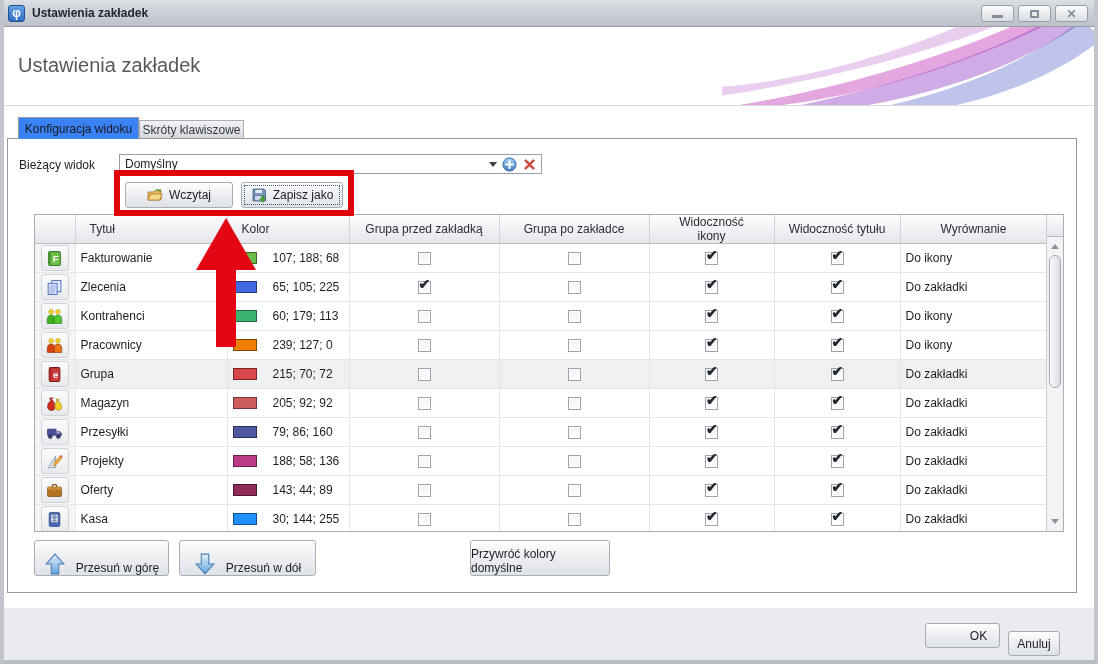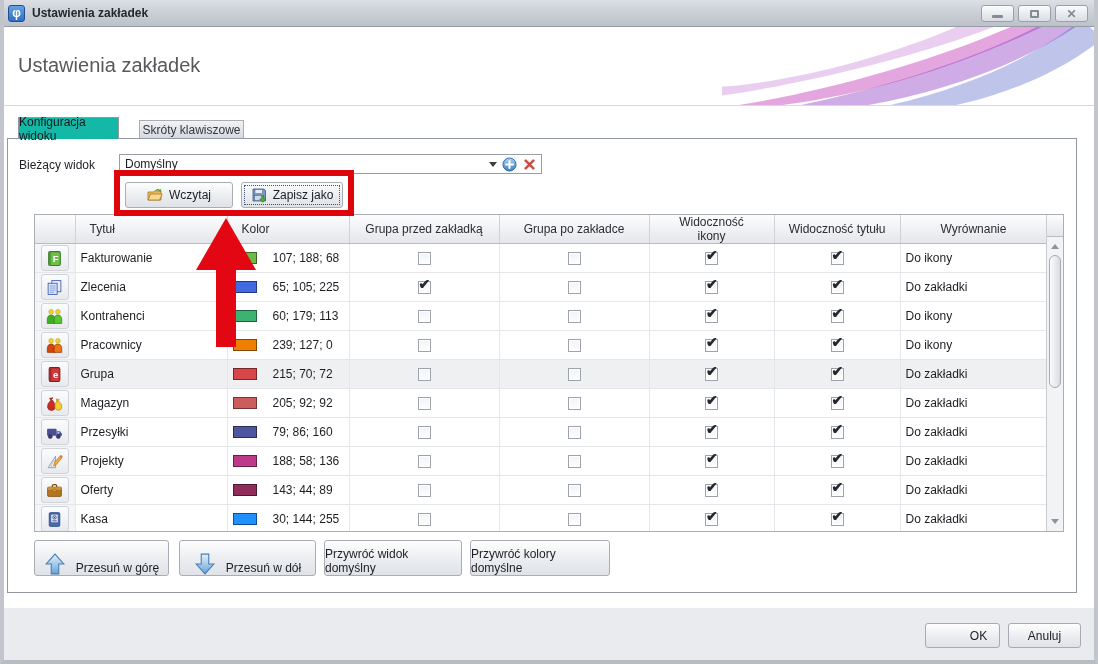--- a/index.html
+++ b/index.html
@@ -16,21 +16,21 @@
   .glyph-max { width:9px; height:8px; border:2px solid #858b94; border-radius:1px; }
   .glyph-close { color:#858b94; font-weight:bold; font-size:12px; line-height:1; }
 
   
   .header { position:absolute; left:-4px; top:27px; width:1098px; height:79px; background:#fff; border-bottom:1px solid #d9dadd; overflow:hidden; }
   .header h1 { position:absolute; left:18px; top:27px; font-size:20px; font-weight:normal; color:#58595c; }
   .swoosh { position:absolute; right:4px; top:0; width:372px; height:78px; }
 
   
   .tab { position:absolute; display:flex; align-items:center; justify-content:center; }
-  .tab.active { left:14px; top:117px; width:101px; height:22px; background:#14b8a6; border:1px solid #9298a1; border-bottom:none; z-index:3; color:#16181c; }
+  .tab.active { left:14px; top:117px; width:121px; height:22px; background:#3b82f6; border:1px solid #9298a1; border-bottom:none; z-index:3; color:#16181c; }
   .tab.inactive { left:135px; top:120px; width:105px; height:18px; background:linear-gradient(#f2f3f6,#d5d8dd); border:1px solid #a9adb4; border-bottom:none; color:#33373d; }
 
   
   .panel { position:absolute; left:3px; top:138px; width:1070px; height:455px; background:#fff; border:1px solid #9298a1; z-index:2; }
   .fieldlabel { position:absolute; left:11px; top:19px; }
   .combo { position:absolute; left:111px; top:15px; width:423px; height:20px; background:#fff; border:1px solid #989da6; display:flex; align-items:center; padding:0 4px 0 5px; gap:5px; }
   .combo .val { flex:1; }
   .caret { width:0; height:0; border-left:4px solid transparent; border-right:4px solid transparent; border-top:5px solid #3a3f46; }
   .mini-ic { width:15px; height:15px; display:block; }
 
@@ -64,21 +64,21 @@
   .sb-thumb { position:absolute; left:2px; top:40px; width:12px; height:133px; border:1px solid #a6aab2; border-radius:7px; background:linear-gradient(90deg,#fcfcfd,#d8dbe0); }
 
   
   .action { position:absolute; top:401px; height:36px; border:1px solid #a9adb5; border-radius:3px; background:linear-gradient(#fefefe,#eceef1 50%,#dfe2e7); display:flex; align-items:flex-end; justify-content:center; gap:10px; }
   .action .ic { width:22px; height:22px; }
   .a0 { left:26px; width:135px; } .a1 { left:171px; width:137px; } .a2 { left:316px; width:138px; } .a3 { left:462px; width:140px; }
 
   
   .footer { position:absolute; left:-4px; top:608px; width:1098px; height:52px; background:#e9ebee; }
   .fbtn { position:absolute; top:15px; height:25px; border:1px solid #a6aab2; border-radius:3px; background:linear-gradient(#fefefe,#eceef1 50%,#dfe2e7); display:flex; align-items:center; justify-content:center; }
-  .ok { left:925px; width:75px;padding-left:32px; } .cancel { left:1008px; width:73px; }
+  .ok { left:925px; width:75px;padding-left:32px; } .cancel { left:1008px; width:52px;margin-top:8px; }
 
   
   .redrect { position:absolute; left:110px; top:170px; width:240px; height:46px; border:6px solid #dd040c; z-index:10; pointer-events:none; }
   .redarrow-head { position:absolute; left:192px; top:218px; width:0; height:0; border-left:30px solid transparent; border-right:30px solid transparent; border-bottom:52px solid #e30613; z-index:10; }
   .redarrow-shaft { position:absolute; left:212px; top:266px; width:20px; height:81px; background:#e30613; z-index:10; }
 </style>
 </head>
 <body>
 
 <div class="window">
@@ -463,23 +463,20 @@
             <defs>
               <linearGradient id="gAD" x1="0" y1="0" x2="0" y2="1">
                 <stop offset="0" stop-color="#e3f1fb"></stop>
                 <stop offset="1" stop-color="#64a3db"></stop>
               </linearGradient>
             </defs>
             <path d="M10 19 L2 10 H6.6 V1 H13.4 V10 H18z" fill="url(#gAD)" stroke="#4a7db3"></path>
           </svg></span>
       <span>Przesuń w dół</span>
     </div>
-    <div class="action a2">
-      <span>Przywróć widok domyślny</span>
-    </div>
     <div class="action a3">
       <span>Przywróć kolory domyślne</span>
     </div>
   </div>
 
   <div class="footer">
     <div class="fbtn ok">
         <span>OK</span>
       </div>
     <div class="fbtn cancel">

